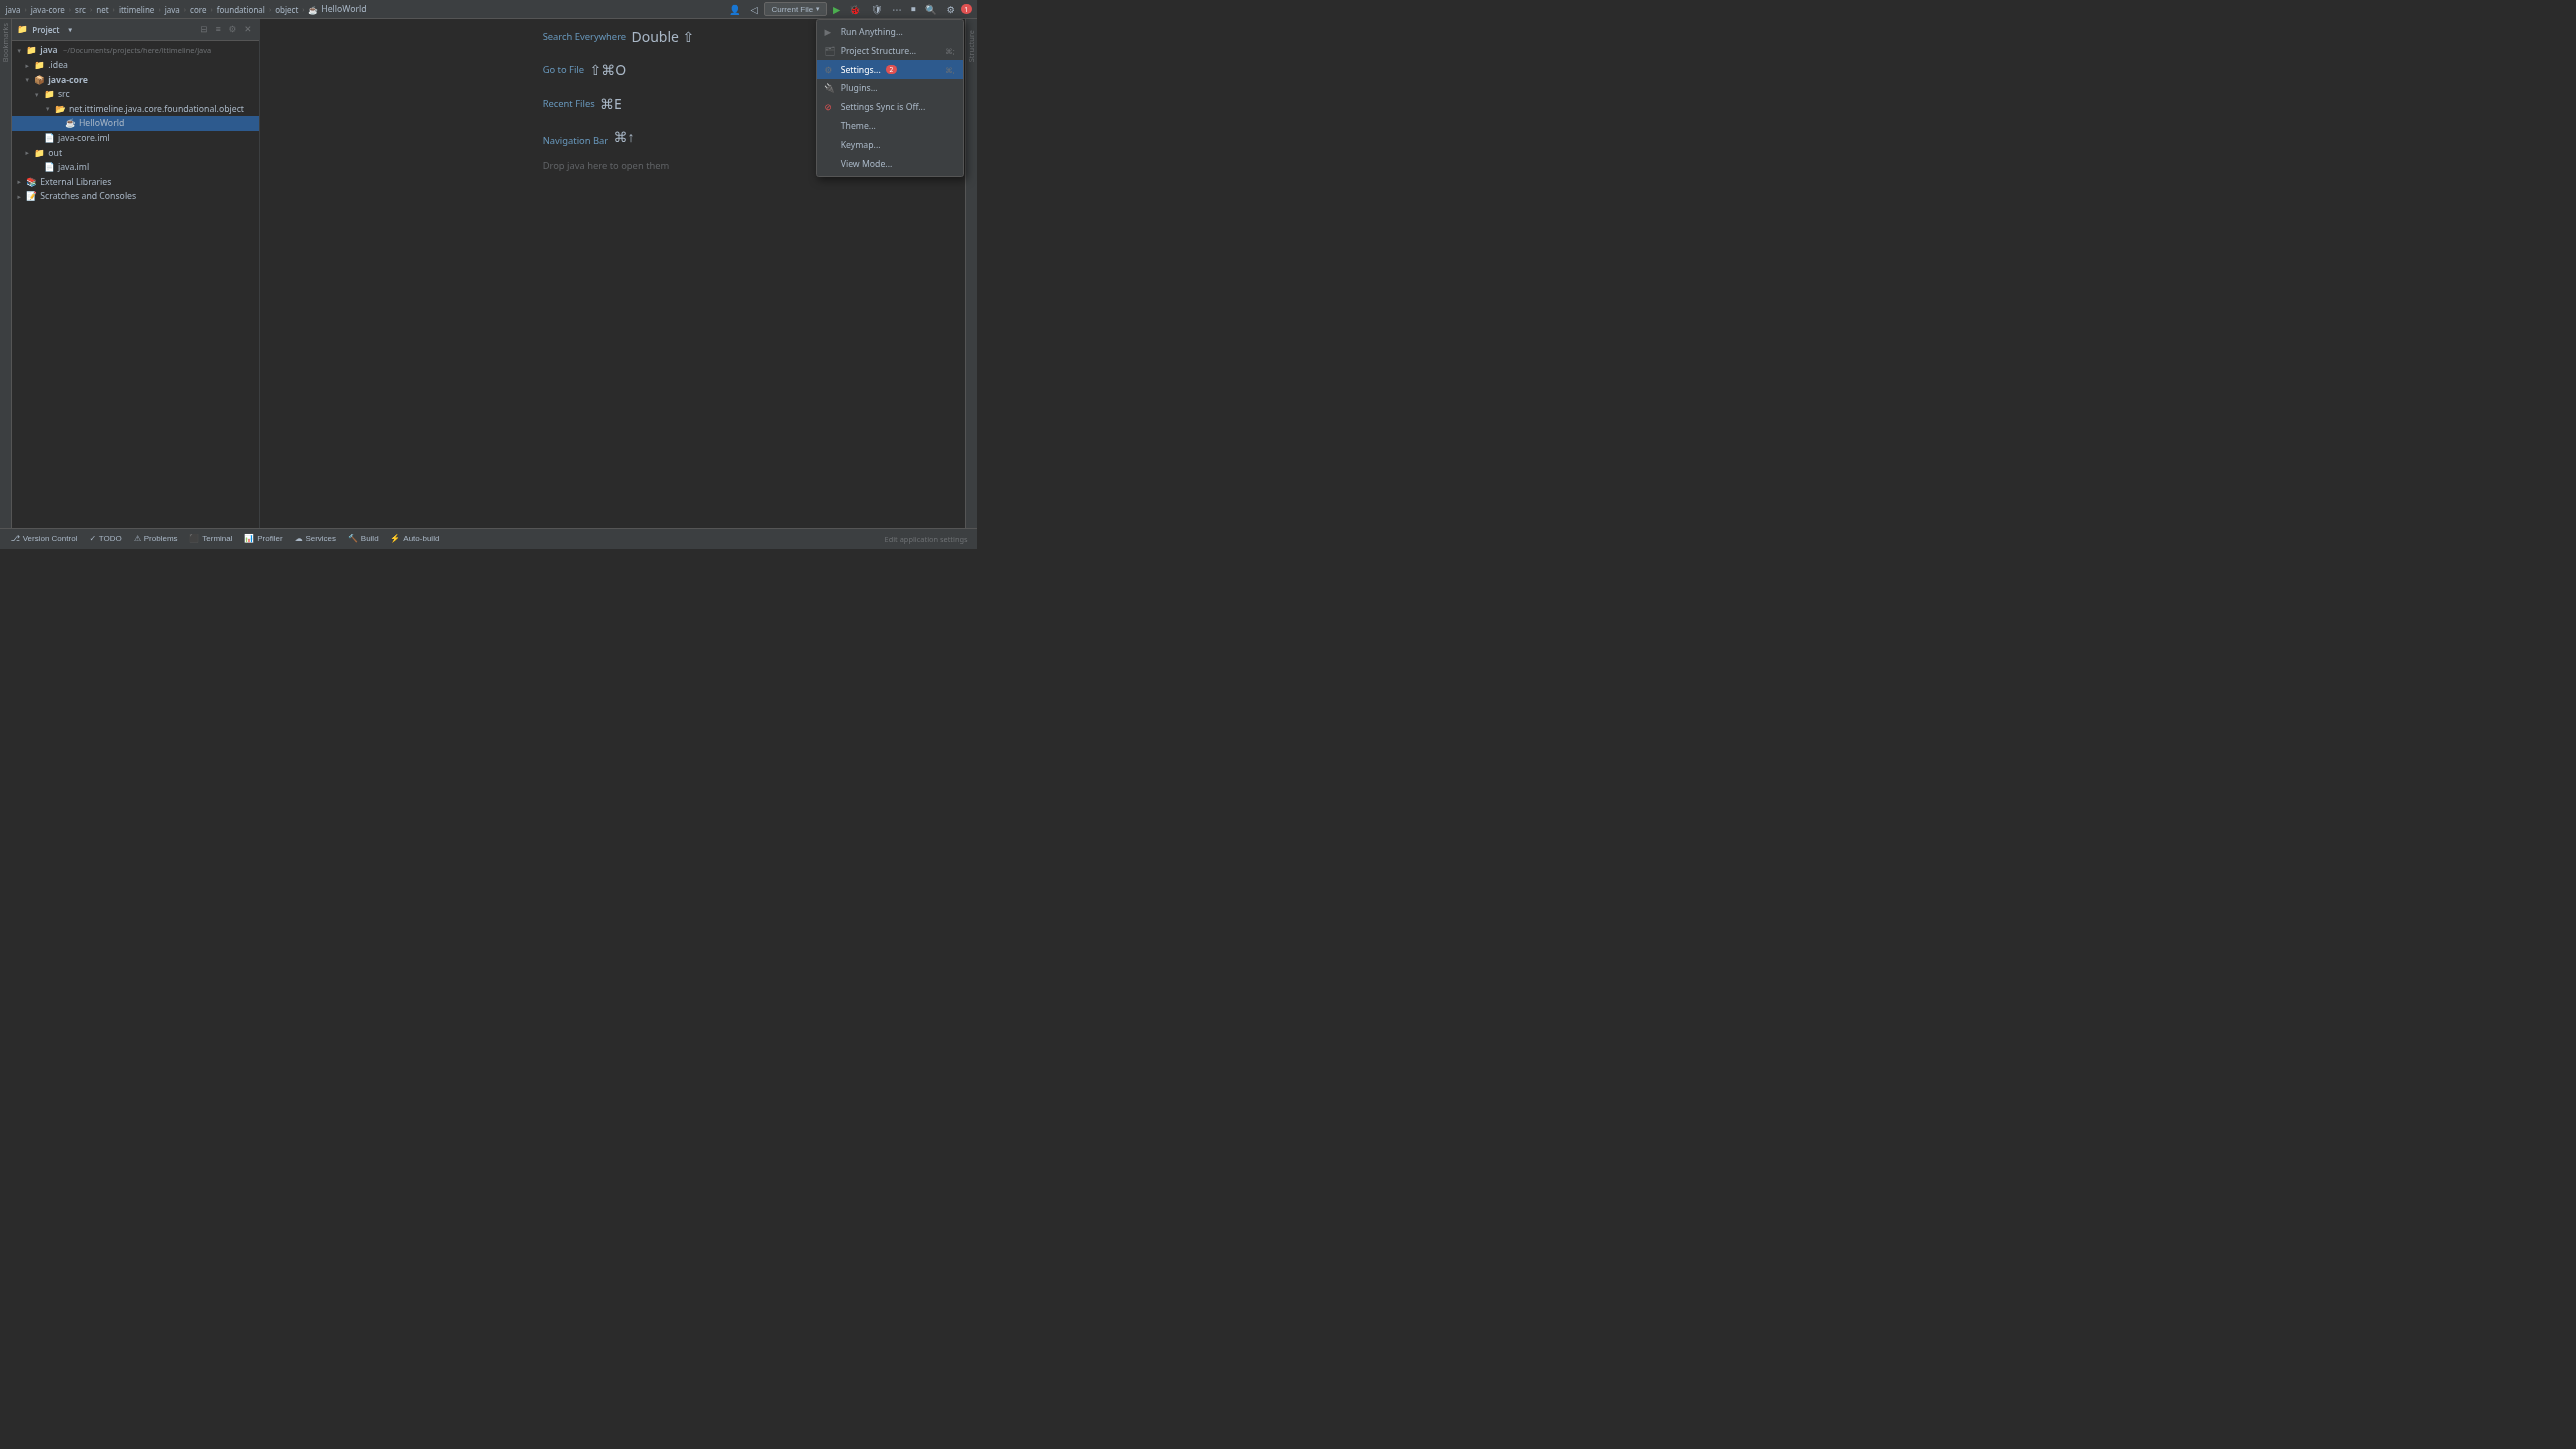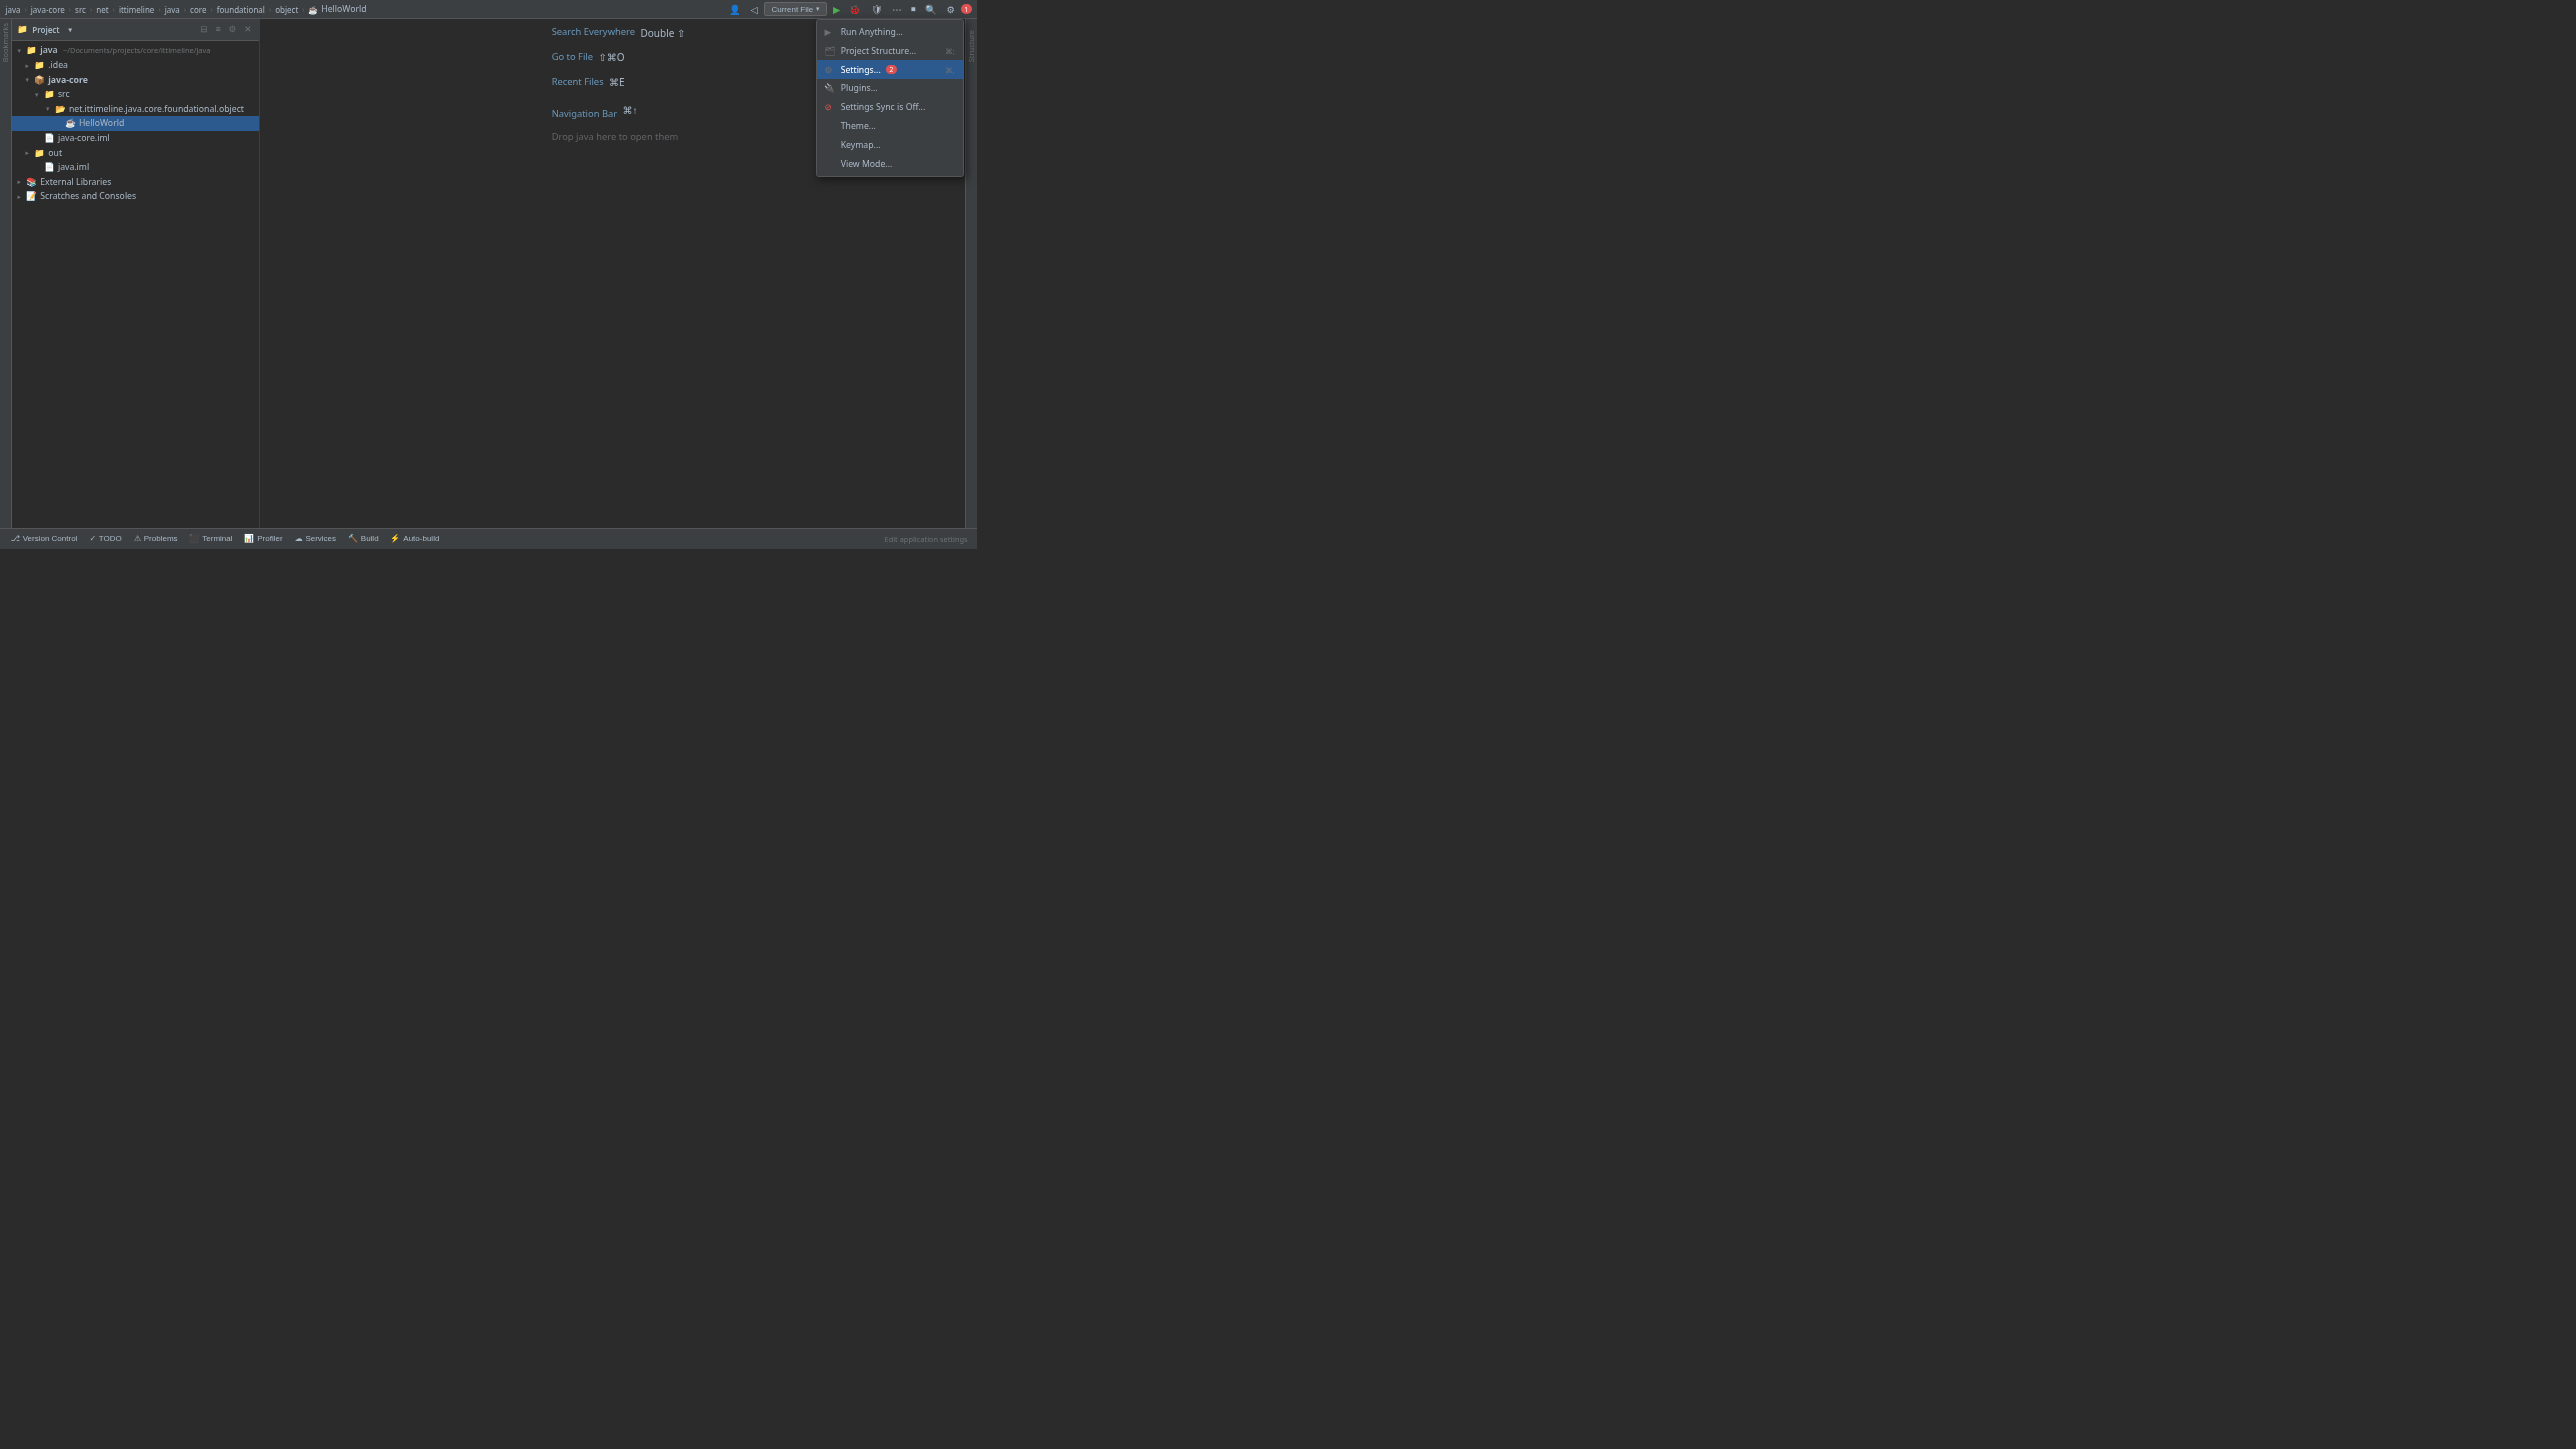--- a/index.html
+++ b/index.html
@@ -140,21 +140,21 @@
     }
     .hint-line {
       display: flex;
       align-items: center;
       gap: 5.4px;
       margin: 2.7px 0;
     }
     .hint-action { color: #6897bb; }
     .hint-shortcut {
       color: #a9b7c6;
-      font-size: 10px;
+      font-size: 14px;
     }
     .hint-text { color: #606366; }
 
     
     #bottom-bar {
       height: 21.5px;
       background: #3c3f41;
       border-top: 0.7px solid #555;
       display: flex;
       align-items: center;
@@ -307,21 +307,21 @@
       <button class="project-header-btn" title="Scroll to center">≡</button>
       <button class="project-header-btn" title="Settings">⚙</button>
       <button class="project-header-btn" title="Close">✕</button>
     </div>
     <div id="project-tree">
 
       <div class="tree-item">
         <span class="tree-arrow">▾</span>
         <span class="tree-icon folder-icon">📁</span>
         <span style="font-weight:600;">java</span>
-        <span style="color:#6d7073; font-size:7.4px; margin-left:2.7px;">~/Documents/projects/core/ittimeline/java</span>
+        <span style="color:#6d7073; font-size:7.4px; margin-left:2.7px;">~/Documents/projects/here/ittimeline/java</span>
       </div>
 
       <div class="tree-item tree-indent-1">
         <span class="tree-arrow">▸</span>
         <span class="tree-icon folder-icon">📁</span>
         <span>.idea</span>
       </div>
 
       <div class="tree-item tree-indent-1">
         <span class="tree-arrow">▾</span>

